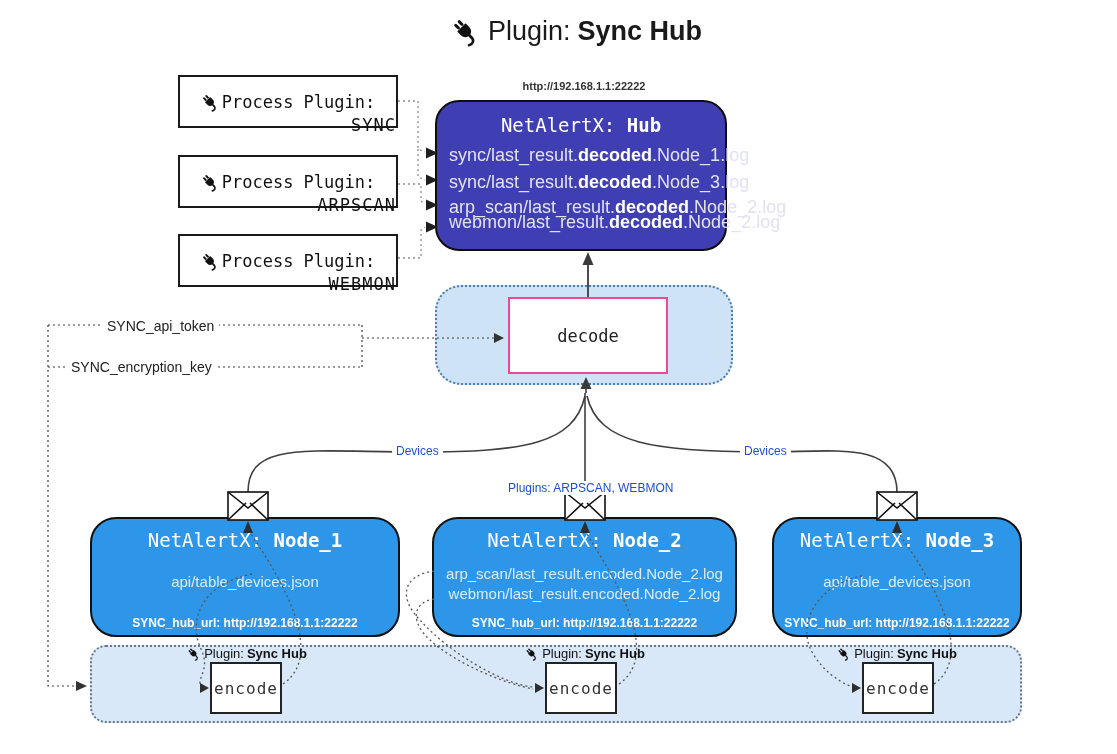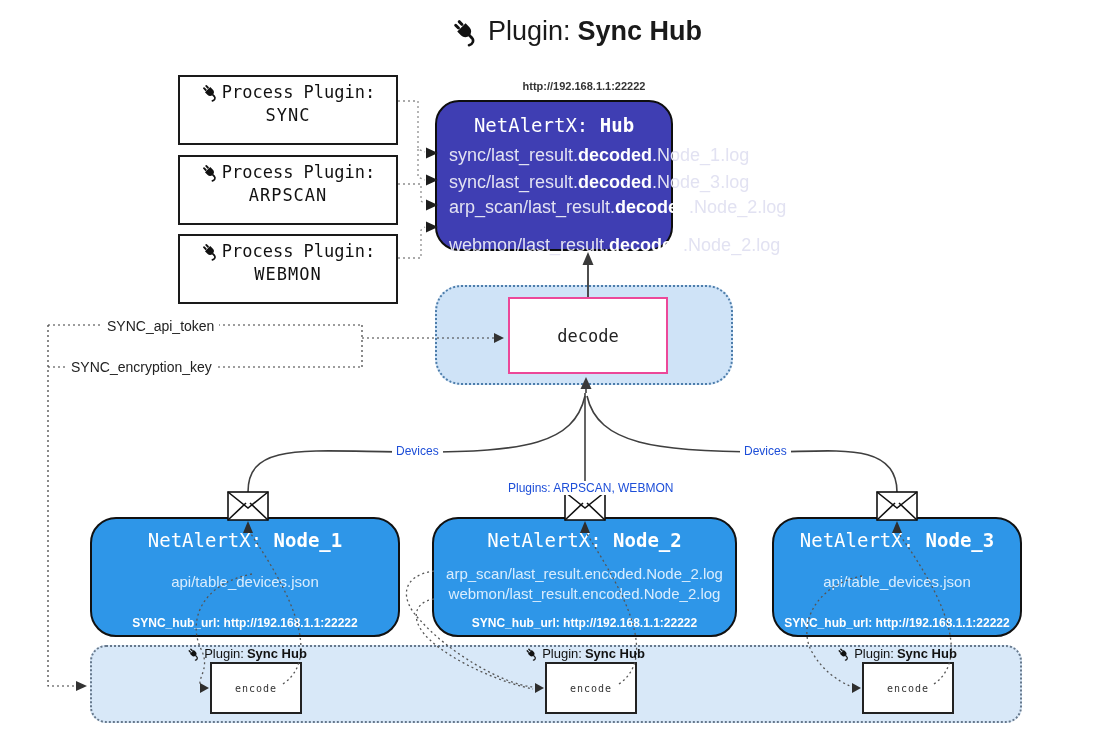--- a/index.html
+++ b/index.html
@@ -9,29 +9,29 @@
   }
   .mono{font-family:"DejaVu Sans Mono","Liberation Mono",monospace;}
   
   .title{position:absolute;left:451px;top:16px;display:flex;align-items:center;gap:7px;
          font-size:27px;color:#1a1a1a;}
   .title b{font-weight:700;}
   .plug{width:30px;height:30px;flex:0 0 auto;}
   .plug-sm{width:19px;height:19px;}
   .plug-xs{width:14px;height:14px;}
   
-  .pbox{position:absolute;left:178px;width:220px;height:70px;background:#fff;
+  .pbox{position:absolute;left:178px;width:220px;height:53px;background:#fff;
         border:2px solid #1a1a1a;box-sizing:border-box;text-align:center;
-        font-size:17px;color:#111;padding-top:5px;}
+        font-size:17px;color:#111;padding-top:15px;}
   .pbox .l1{display:flex;align-items:center;justify-content:center;gap:2px;}
-  .pbox .l2{margin-top:3px;letter-spacing:1px;}
+  .pbox .l2{margin-top:3px;letter-spacing:1px;text-align:right;}
   
   .hub-url{position:absolute;left:435px;top:80px;width:298px;text-align:center;
            font-size:11px;font-weight:600;color:#333;}
-  .hub{position:absolute;left:435px;top:100px;width:238px;height:151px;box-sizing:border-box;
+  .hub{position:absolute;left:435px;top:100px;width:292px;height:151px;box-sizing:border-box;
        background:var(--hub_fill,#3f3eb3);border:2.5px solid #0e0e0e;border-radius:24px;}
   .hub-title{position:absolute;left:0;top:12px;width:100%;text-align:center;color:#fff;
              font-size:19px;}
   .hub-title b{font-weight:800;}
   .hub-row{position:absolute;left:12px;height:22px;line-height:22px;font-size:18px;
            color:#e2e2f2;white-space:nowrap;}
   .hub-row b{color:#fff;font-weight:700;}
   
   .decode-wrap{position:absolute;left:435px;top:285px;width:298px;height:100px;box-sizing:border-box;
                background:var(--decode_fill,#cfe3f7);border:2px dotted #4d7dab;border-radius:26px;}
@@ -49,23 +49,23 @@
   .node-file{position:absolute;left:0;width:100%;text-align:center;font-size:15px;color:#d9edfe;
              height:22px;line-height:22px;white-space:nowrap;}
   .node-url{position:absolute;left:0;bottom:5px;width:100%;text-align:center;font-size:12px;
             font-weight:600;color:#fff;white-space:nowrap;}
   
   .band{position:absolute;left:90px;top:645px;width:932px;height:78px;box-sizing:border-box;
         background:var(--band_fill,#d8e8f8);border:2px dotted #66788c;border-radius:16px;}
   .enc-label{position:absolute;top:646px;width:200px;display:flex;align-items:center;justify-content:center;
              gap:3px;font-size:13px;color:#111;z-index:6;}
   .enc-label b{font-weight:700;}
-  .enc-box{position:absolute;top:662px;width:92px;height:52px;box-sizing:border-box;background:#fff;
+  .enc-box{position:absolute;top:662px;width:72px;height:52px;box-sizing:border-box;background:#fff;
            border:2px solid #222;display:flex;align-items:center;justify-content:center;z-index:2;
-           font-size:10px;letter-spacing:1px;color:#333;}
+           font-size:16px;letter-spacing:1px;color:#333;}
   
   .overlay{position:absolute;left:0;top:0;z-index:5;pointer-events:none;}
   .hidden-defs{position:absolute;width:0;height:0;overflow:hidden;}
 </style>
 </head>
 <body>
 
 <svg class="hidden-defs" aria-hidden="true">
   <defs>
     <symbol id="plug-symbol" viewBox="0 0 24 24">
@@ -126,21 +126,21 @@
     </div>
     <div class="hub-row" style="top:42px;">
       <span>sync/last_result.</span><b>decoded</b><span>.Node_1.log</span>
     </div>
     <div class="hub-row" style="top:69px;">
       <span>sync/last_result.</span><b>decoded</b><span>.Node_3.log</span>
     </div>
     <div class="hub-row" style="top:94px;">
       <span>arp_scan/last_result.</span><b>decoded</b><span>.Node_2.log</span>
     </div>
-    <div class="hub-row" style="top:132px;">
+    <div class="hub-row" style="top:109px;">
       <span>webmon/last_result.</span><b>decoded</b><span>.Node_2.log</span>
     </div>
   </div>
 
   <div class="decode-wrap"></div>
   <div class="decode-box mono">decode</div>
 
   <div class="line-label" style="left:102px;top:318px;">SYNC_api_token</div>
   <div class="line-label" style="left:66px;top:359px;">SYNC_encryption_key</div>
 

